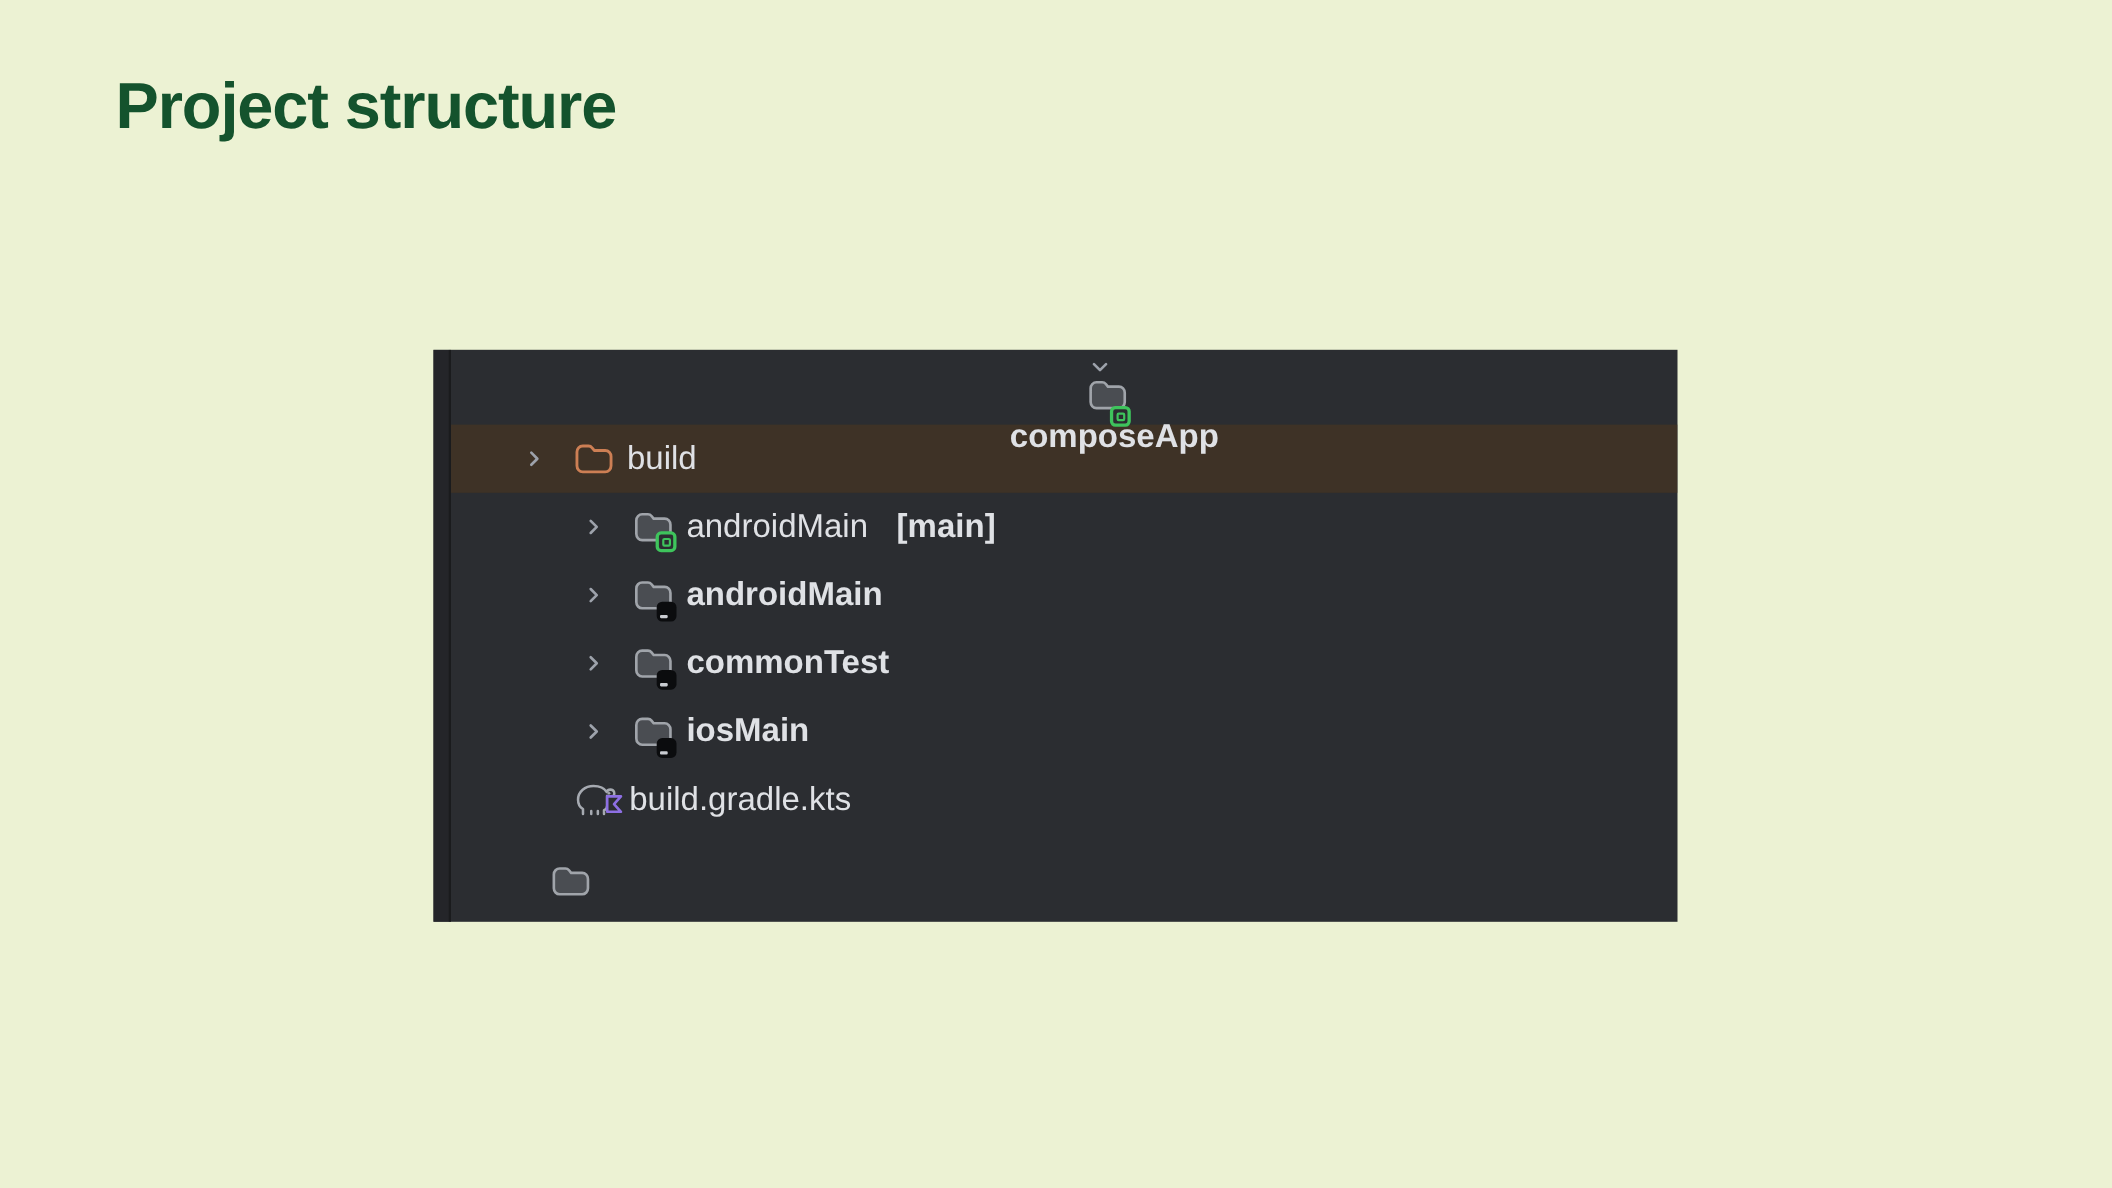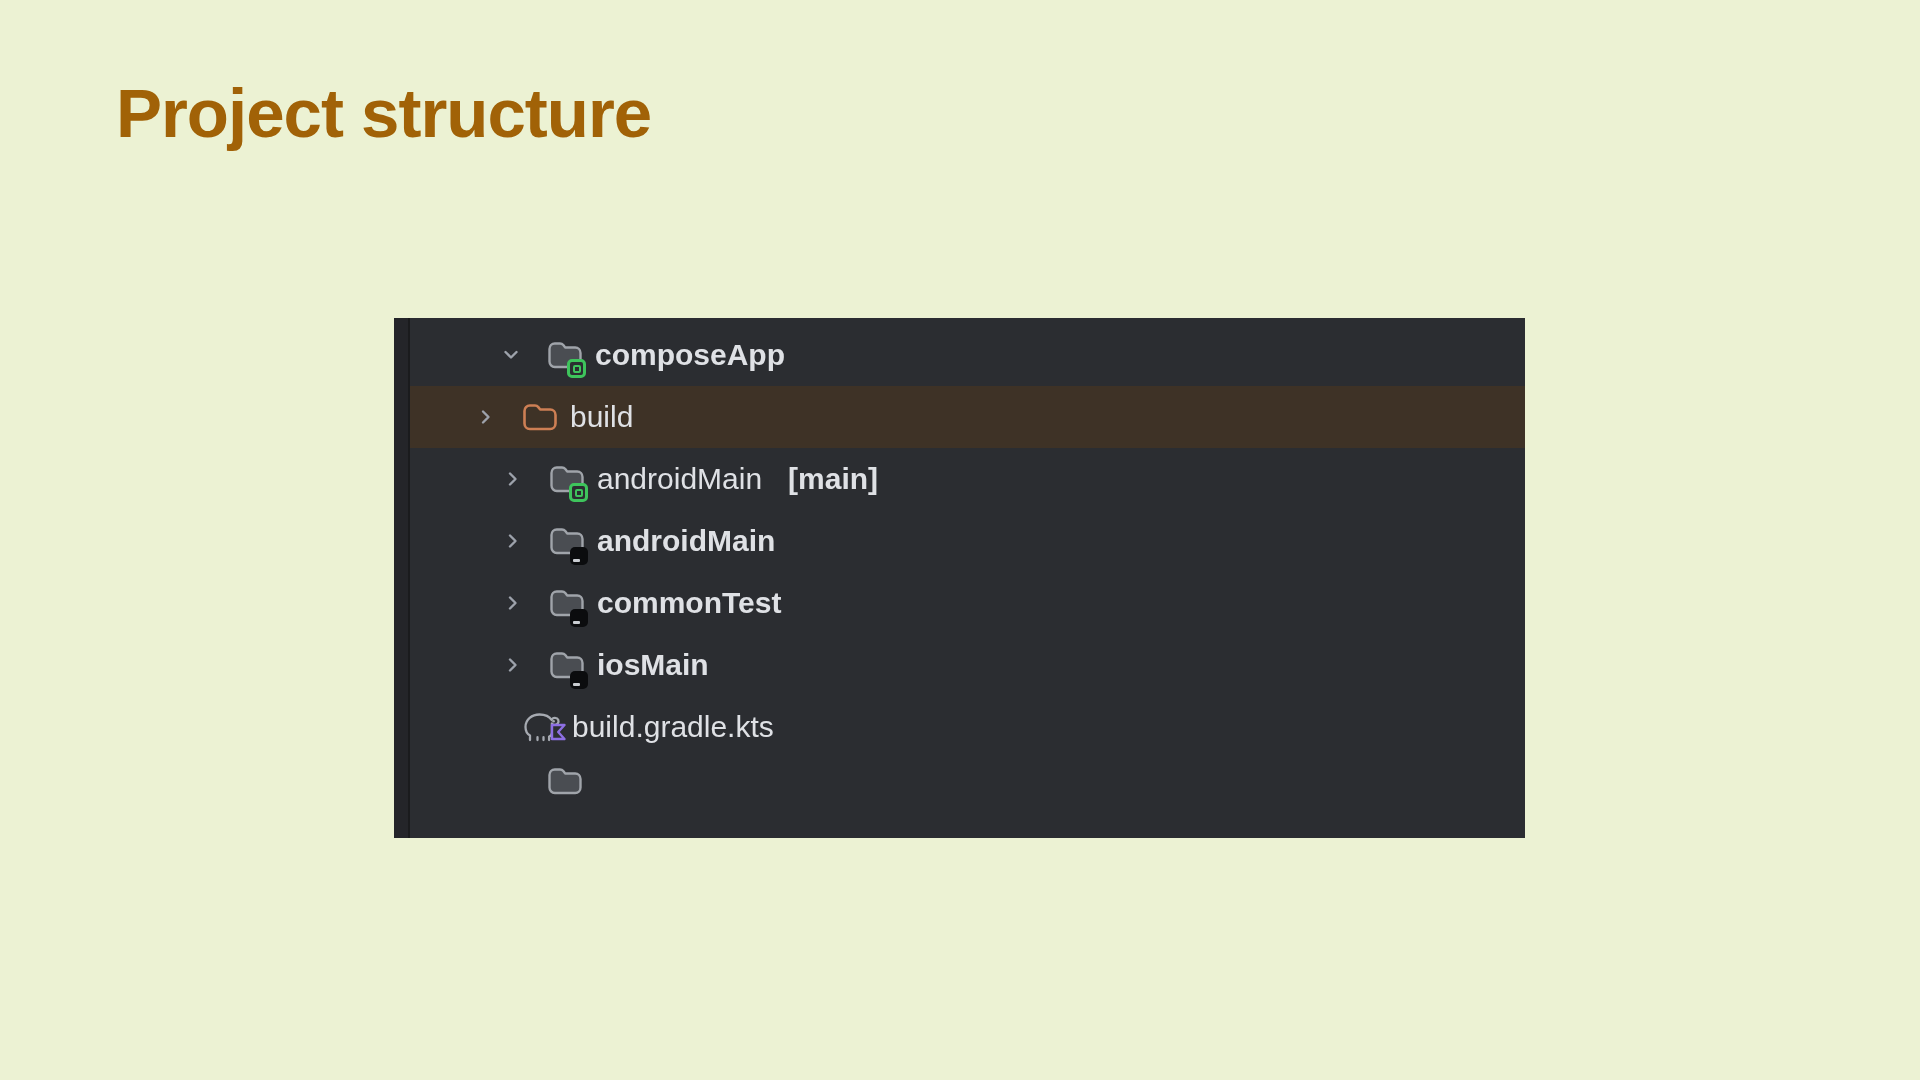--- a/index.html
+++ b/index.html
@@ -7,43 +7,43 @@
     width:1920px;height:1080px;
     background:#ecf2d3;
     font-family:"Liberation Sans","DejaVu Sans",sans-serif;
     position:relative;overflow:hidden;
   }
   .slide{position:absolute;inset:0;}
 
   
   .page-title{
     position:absolute;left:104px;top:62px;
-    font-size:69px;font-weight:700;line-height:1.15;
-    color:#a16207;letter-spacing:-1px;margin:12px;
+    font-size:59px;font-weight:700;line-height:1.15;
+    color:#14532d;letter-spacing:-1px;margin:1px;
   }
 
   
   .panel{
     position:absolute;left:394px;top:318px;width:1131px;height:520px;
     background:#2b2d31;display:flex;overflow:hidden;
   }
   .gutter{
     width:14px;flex:0 0 14px;background:#242529;
     border-right:2px solid #1a1b1d;
   }
   .tree{flex:1;padding-top:6px;min-width:0;}
 
   .row{
     height:62px;display:flex;align-items:center;
     color:#dfe1e5;font-size:30px;white-space:nowrap;
   }
   .row.selected{background:#3e3226;}
-  .row.lvl0{padding-left:91px;}
+  .row.lvl0{padding-left:91px;flex-direction:column;}
   .row.lvl1{padding-left:66px;}
-  .row.lvl2{padding-left:93px;}
+  .row.lvl2{padding-left:120px;}
   .row.partial{height:24px;align-items:flex-start;}
 
   .chev{
     width:20px;height:20px;flex:0 0 20px;margin-right:26px;
     display:inline-flex;align-items:center;justify-content:center;
   }
   .chev svg{display:block;}
   .chev.none{visibility:hidden;}
 
   .iconwrap{position:relative;flex:0 0 36px;width:36px;height:30px;margin-right:12px;}

